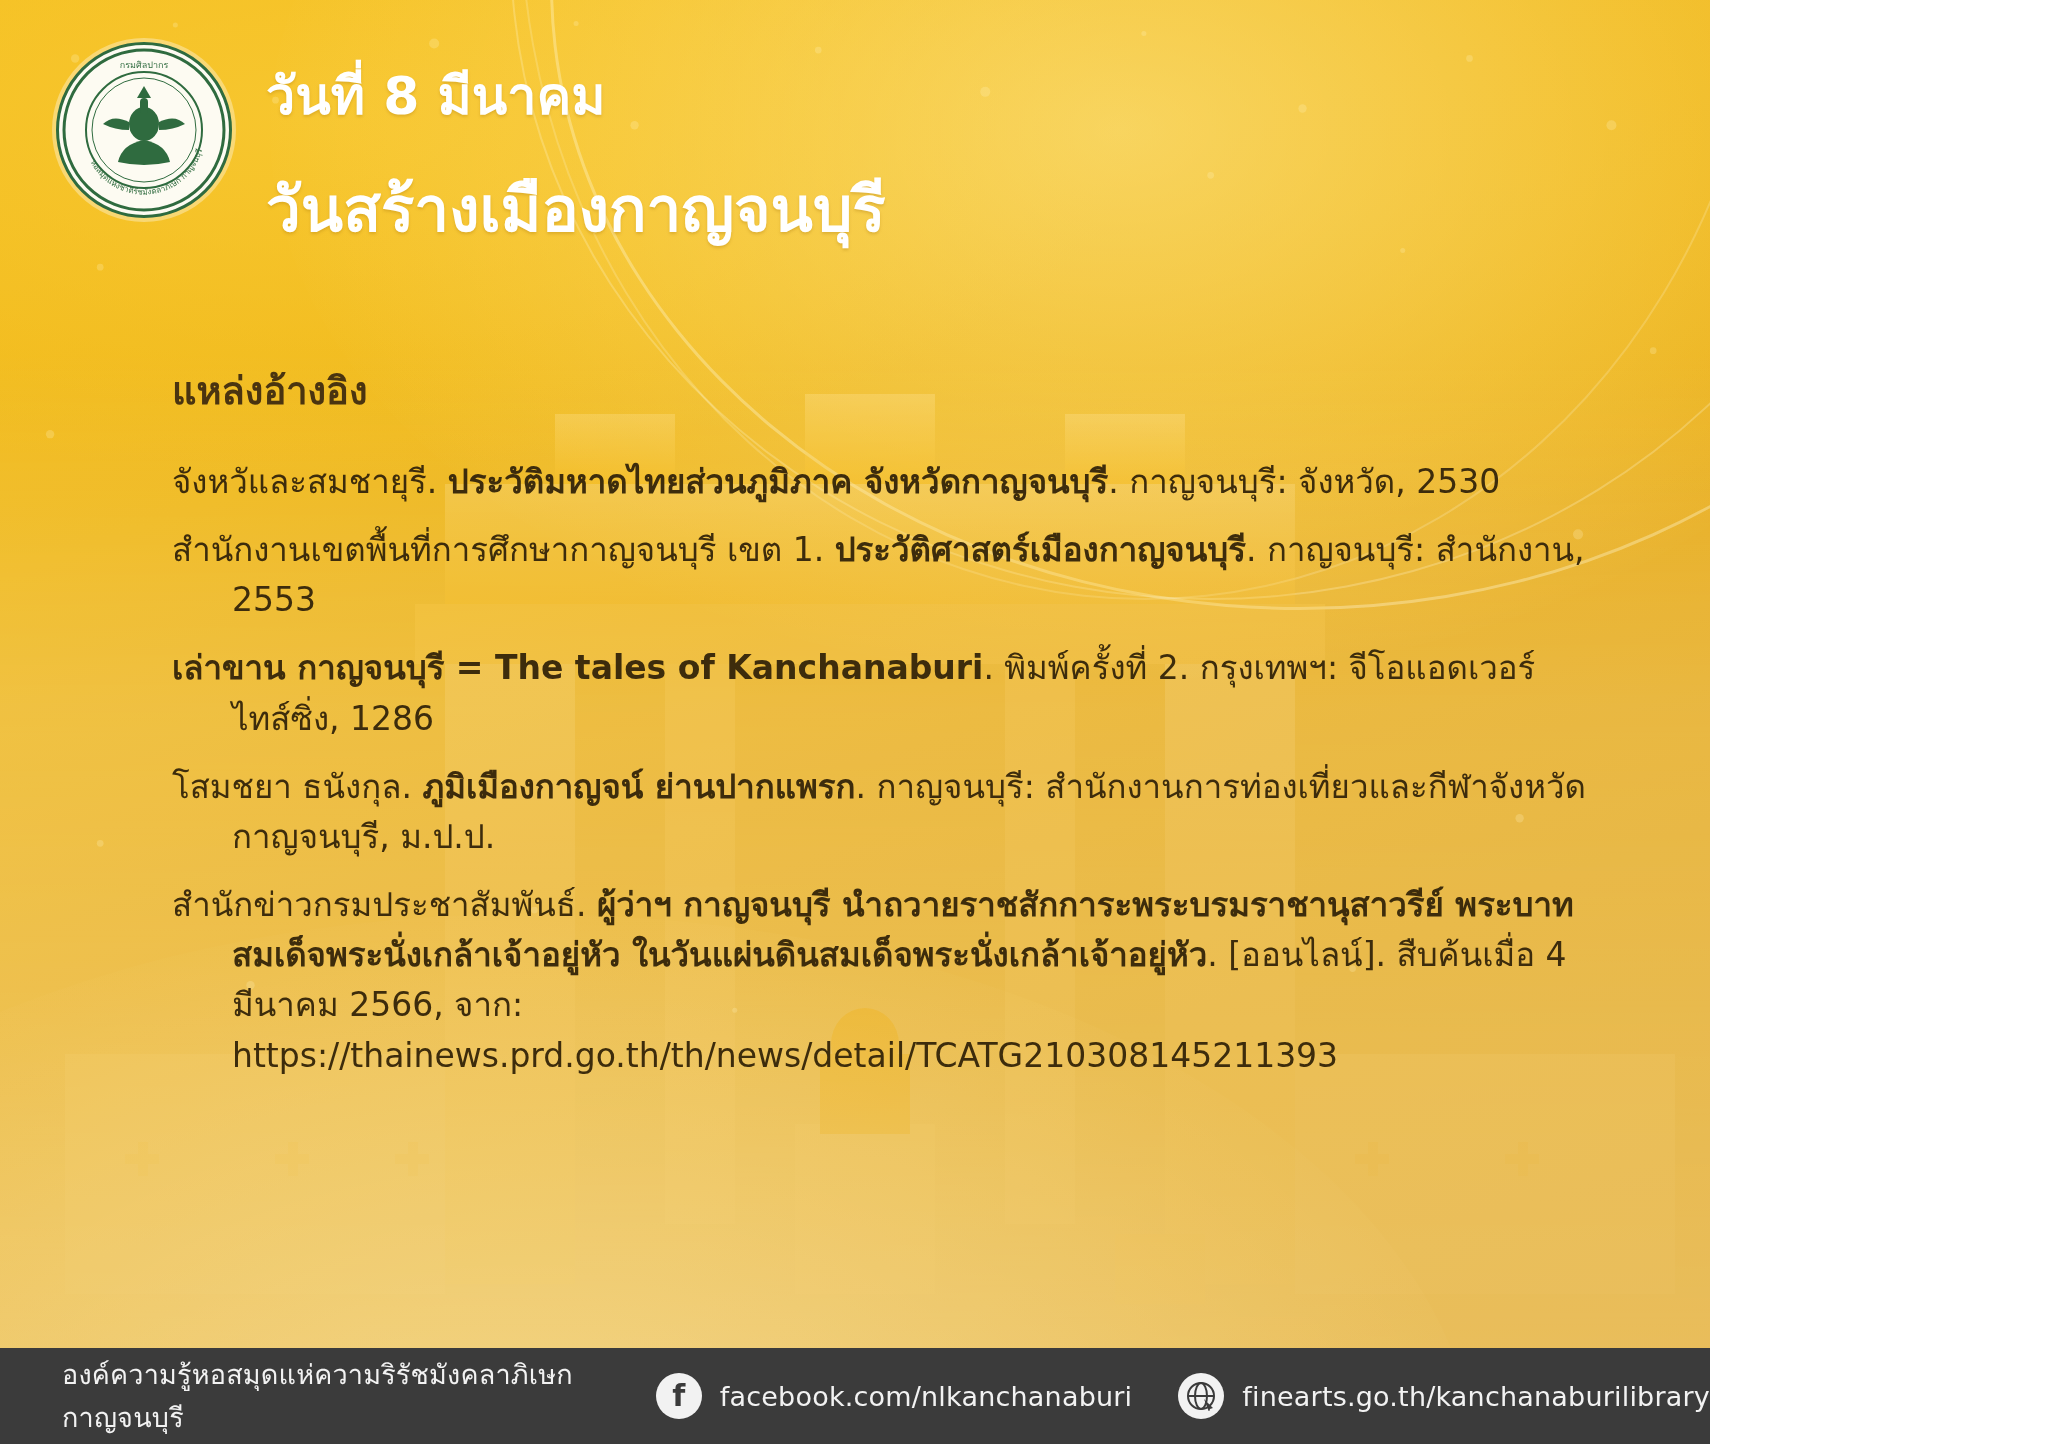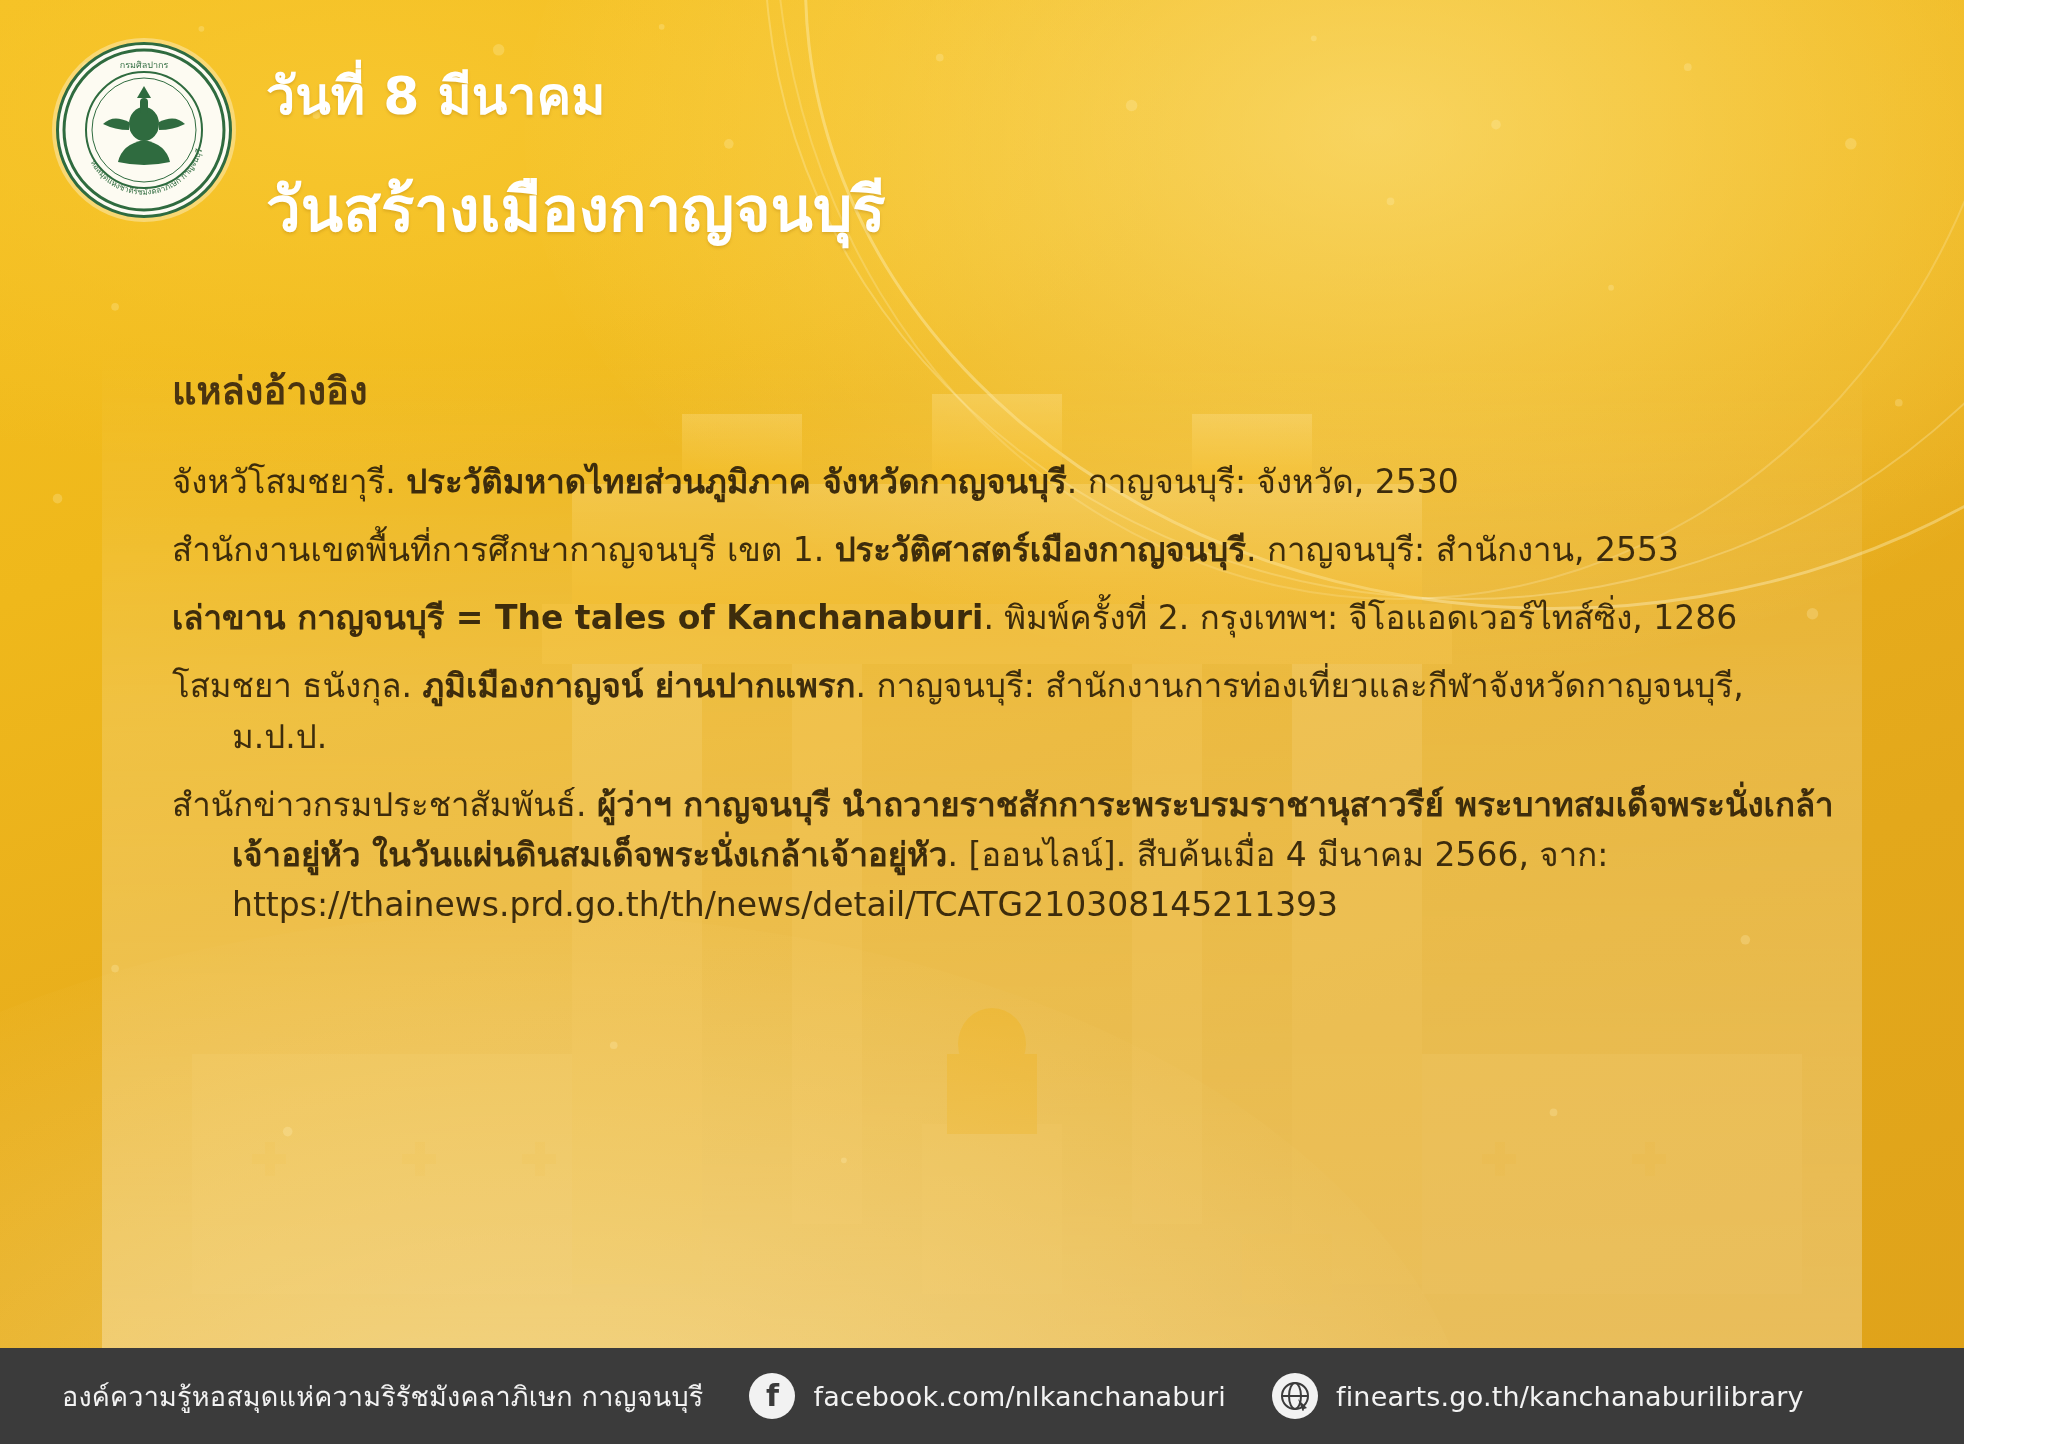--- a/index.html
+++ b/index.html
@@ -3,21 +3,21 @@
 <meta charset="utf-8">
 <style>
   * { box-sizing: border-box; margin: 0; padding: 0; }
   html, body {
     width: 2048px; height: 1444px;
     font-family: "DejaVu Sans", "Liberation Sans", sans-serif;
     overflow: hidden;
   }
   #poster {
     position: relative;
-    width: 1964px; height: 1444px;
+    width: 1710px; height: 1444px;
     background:
       radial-gradient(ellipse 1400px 600px at 18% 8%, #f7c62e 0%, rgba(247,198,46,0) 60%),
       radial-gradient(ellipse 1200px 700px at 85% 5%, #f0b81c 0%, rgba(240,184,28,0) 65%),
       linear-gradient(160deg, #f5c020 0%, #efb81b 28%, #e8ad1c 52%, #e3a81b 70%, #dfa21a 100%);
     overflow: hidden;
   }
   
   .swoosh { position: absolute; pointer-events: none; }
   #sw1 {
     top: -420px; right: -260px; width: 1700px; height: 1100px;
@@ -213,21 +213,21 @@
     </div>
     <div id="title-block">
       <div class="t-line1">วันที่ 8 มีนาคม</div>
       <div class="t-line2">วันสร้างเมืองกาญจนบุรี</div>
     </div>
   </div>
 
   <div id="content">
     <div id="ref-heading">แหล่งอ้างอิง</div>
     <div id="ref-list">
-        <div class="ref"><span>จังหวัโสมชยาุรี.  </span><b>ประวัติมหาดไทยส่วนภูมิภาค จังหวัดกาญจนบุรี</b><span>.  กาญจนบุรี: จังหวัด, 2530</span></div>
+        <div class="ref"><span>จังหวัและสมชายุรี.  </span><b>ประวัติมหาดไทยส่วนภูมิภาค จังหวัดกาญจนบุรี</b><span>.  กาญจนบุรี: จังหวัด, 2530</span></div>
         <div class="ref"><span>สำนักงานเขตพื้นที่การศึกษากาญจนบุรี เขต 1.  </span><b>ประวัติศาสตร์เมืองกาญจนบุรี</b><span>.  กาญจนบุรี: สำนักงาน, 2553</span></div>
         <div class="ref"><b>เล่าขาน กาญจนบุรี = The tales of Kanchanaburi</b><span>.  พิมพ์ครั้งที่ 2.  กรุงเทพฯ: จีโอแอดเวอร์ไทส์ซิ่ง, 1286</span></div>
         <div class="ref"><span>โสมชยา  ธนังกุล.  </span><b>ภูมิเมืองกาญจน์ ย่านปากแพรก</b><span>.  กาญจนบุรี: สำนักงานการท่องเที่ยวและกีฬาจังหวัดกาญจนบุรี, ม.ป.ป.</span></div>
         <div class="ref"><span>สำนักข่าวกรมประชาสัมพันธ์.  </span><b>ผู้ว่าฯ กาญจนบุรี นำถวายราชสักการะพระบรมราชานุสาวรีย์ พระบาทสมเด็จพระนั่งเกล้าเจ้าอยู่หัว ในวันแผ่นดินสมเด็จพระนั่งเกล้าเจ้าอยู่หัว</b><span>.  [ออนไลน์].  สืบค้นเมื่อ 4 มีนาคม 2566, จาก: https://thainews.prd.go.th/th/news/detail/TCATG210308145211393</span></div>
       </div>
   </div>
 
   <div id="footer">
     <div class="f-text">องค์ความรู้หอสมุดแห่ความริรัชมังคลาภิเษก กาญจนบุรี</div>
     <div class="f-item">

